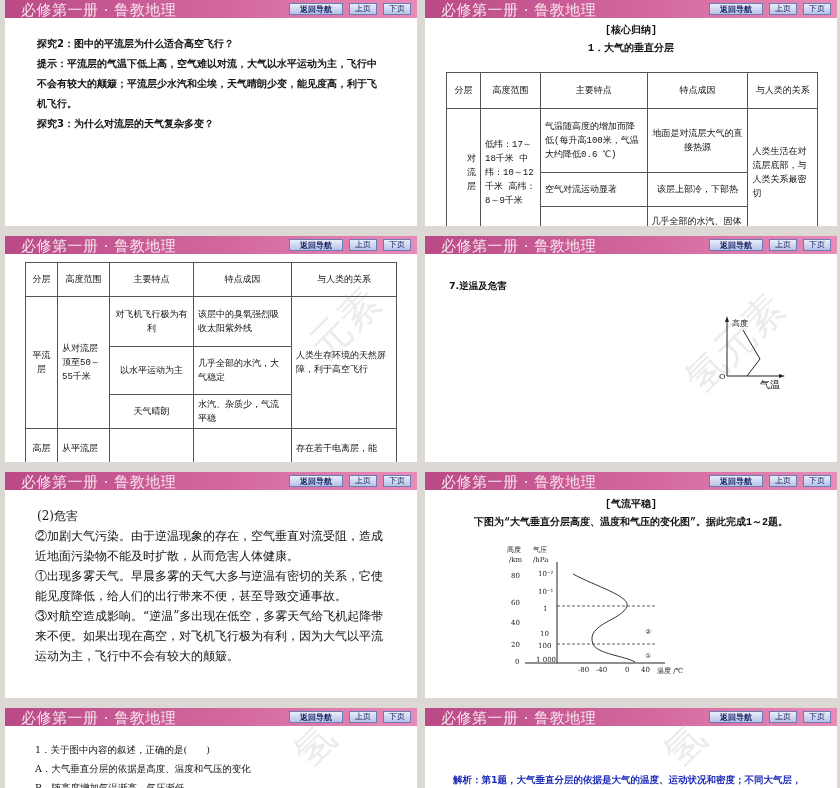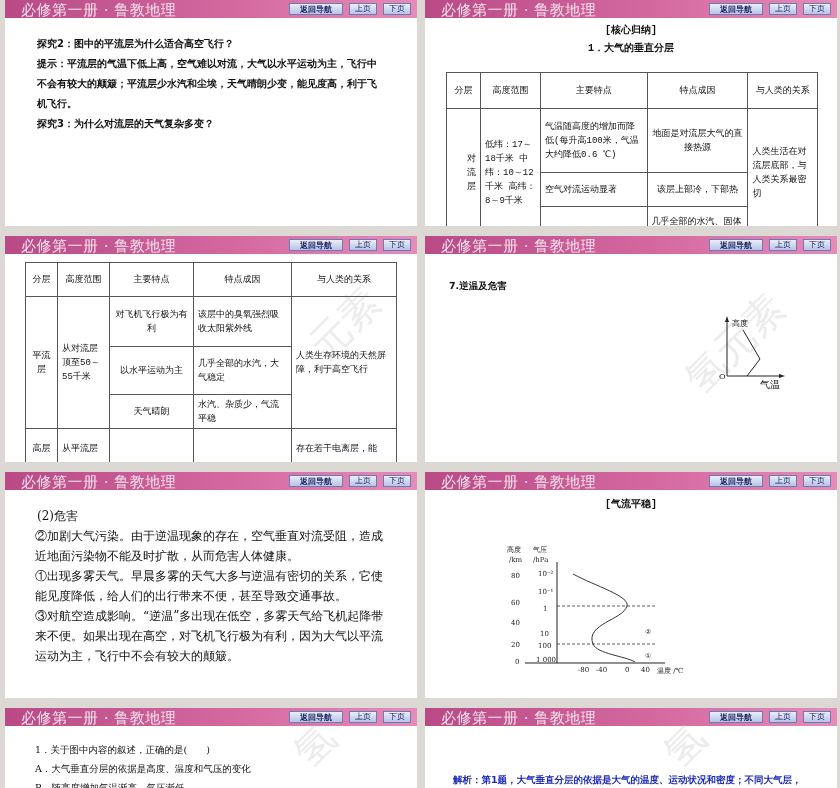--- a/index.html
+++ b/index.html
@@ -174,20 +174,21 @@
   <div class="hdr">
     <span class="title">必修第一册 · 鲁教地理</span>
     <div class="nav">
       <div class="btn back">返回导航</div>
       <div class="btn pg">上页</div>
       <div class="btn pg">下页</div>
     </div>
   </div>
   <div style="padding-top:6px;">
     <div class="ctitle">[气流平稳]</div>
+    <div class="ctitle">下图为“大气垂直分层高度、温度和气压的变化图”。据此完成1～2题。</div>
   </div>
   <svg style="position:absolute; left:80px; top:72px;" width="200" height="136" viewBox="0 0 200 136">
     <g font-family="DejaVu Serif, serif" font-size="7" fill="#222">
       <text x="2" y="8">高度</text>
       <text x="4" y="18">/km</text>
       <text x="28" y="8">气压</text>
       <text x="28" y="18">/hPa</text>
       <text x="6" y="34">80</text>
       <text x="6" y="61">60</text>
       <text x="6" y="81">40</text>

